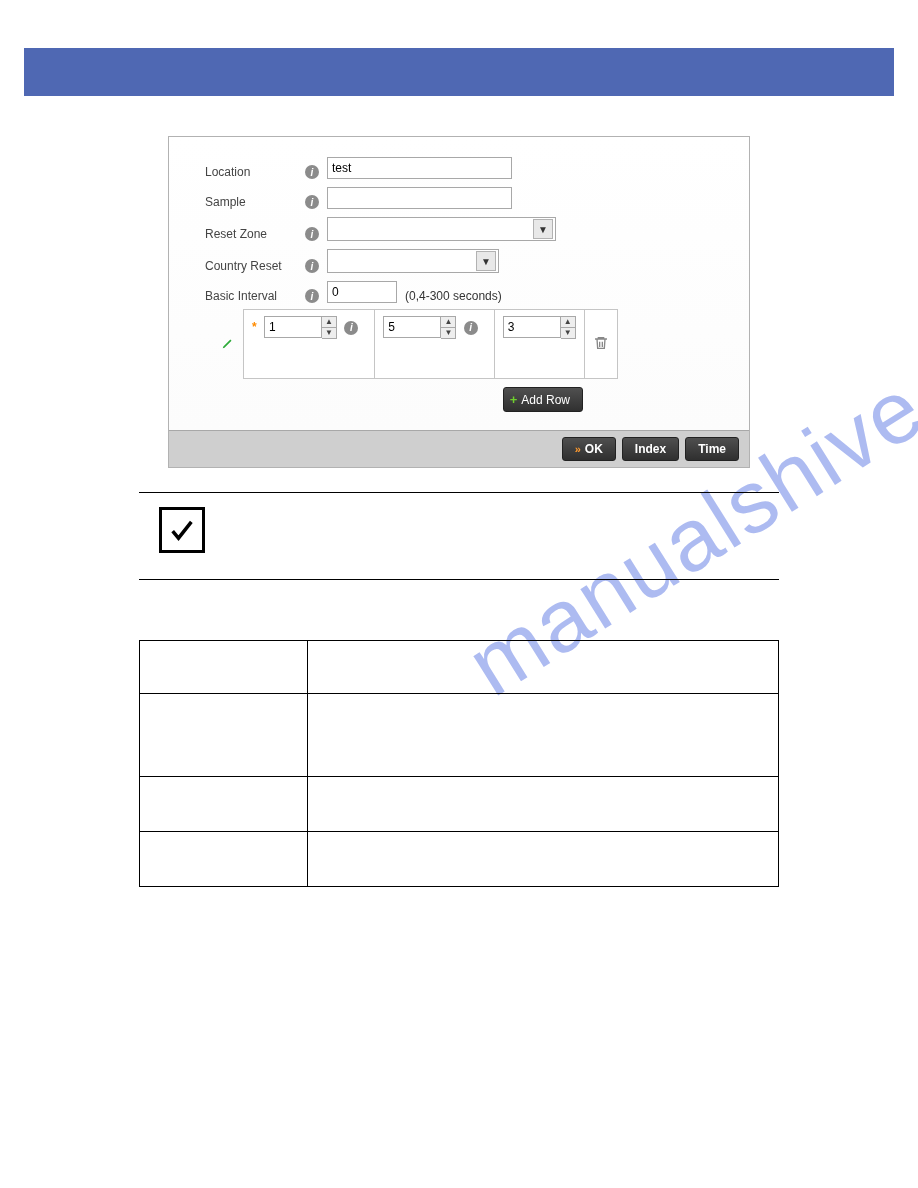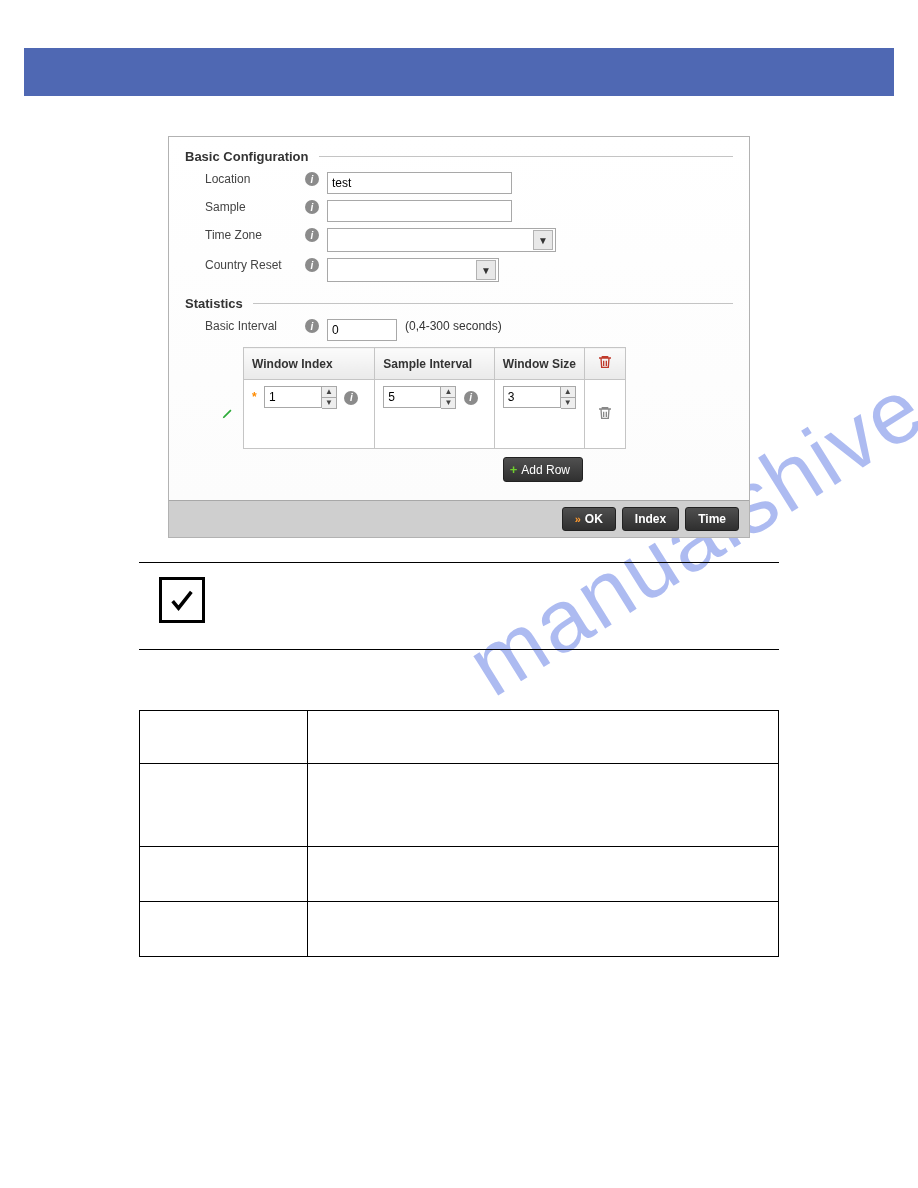--- a/index.html
+++ b/index.html
@@ -54,22 +54,22 @@
     margin-right: 10px;
     font-size: 13px;
   }
   .section-rule {
     flex: 1;
     border-top: 1px solid #c4c4c4;
     height: 0;
   }
   .form-row {
     display: flex;
-    align-items: flex-start;
-    margin: 0 0 6px 20px;
+    align-items: flex-end;
+    margin: 8px 0 6px 20px;
   }
   .form-label {
     width: 100px;
     font-size: 12px;
     color: #444;
   }
   .info-icon {
     width: 14px;
     height: 14px;
     border-radius: 50%;
@@ -233,81 +233,59 @@
 </head>
 <body>
 
 <div class="page-top-bar"></div>
 
 <div class="watermark">manualshive.com</div>
 
 <div class="panel">
   <div class="panel-body">
 
-    <div class="section-row">
-      <span class="section-title">Basic Configuration</span>
-      <div class="section-rule"></div>
-    </div>
 
     <div class="form-row">
       <span class="form-label">Location</span>
       <span class="info-icon">i</span>
       <input class="text-input w-175" type="text" value="test" style="">
     </div>
 
     <div class="form-row">
       <span class="form-label">Sample</span>
       <span class="info-icon">i</span>
       <input class="text-input w-175" type="text" value="" style="">
     </div>
 
     <div class="form-row">
-      <span class="form-label">Time Zone</span>
+      <span class="form-label">Reset Zone</span>
       <span class="info-icon">i</span>
       <span class="select-box w-225">
         <span class="select-arrow">▼</span>
       </span>
     </div>
 
     <div class="form-row">
       <span class="form-label">Country Reset</span>
       <span class="info-icon">i</span>
       <span class="select-box w-170">
         <span class="select-arrow">▼</span>
       </span>
     </div>
 
-    <div class="section-row" style="margin-top:14px;">
-      <span class="section-title">Statistics</span>
-      <div class="section-rule"></div>
-    </div>
 
     <div class="form-row">
       <span class="form-label">Basic Interval</span>
       <span class="info-icon">i</span>
       <input class="text-input" style="width: 60px;" type="text" value="0">
       <span class="hint">(0,4-300 seconds)</span>
     </div>
 
     <table class="stat-table">
       <tbody>
-          <tr>
-        <td class="edit-cell"></td>
-        <th>Window Index</th>
-        <th>Sample Interval</th>
-        <th>Window Size</th>
-        <th style="width:24px;text-align:center">
-          <span class="trash-icon">
-            <svg viewBox="0 0 24 24" fill="none" stroke="#c03a2b" stroke-width="2">
-                  <path d="M3 6h18M8 6V4h8v2M6 6l1 14h10l1-14"></path>
-                  <path d="M10 10v8M14 10v8"></path>
-                </svg>
-          </span>
-        </th>
-      </tr>
       <tr>
         <td class="edit-cell">
           <span class="pencil-icon">
             <svg viewBox="0 0 24 24" fill="#2eab3a">
                   <path d="M3 21l3-1 12-12-2-2L4 18l-1 3zM17 4l3 3"></path>
                 </svg>
           </span>
         </td>
         <td style="height:56px;vertical-align:top">
           <span class="star-req">*</span>

